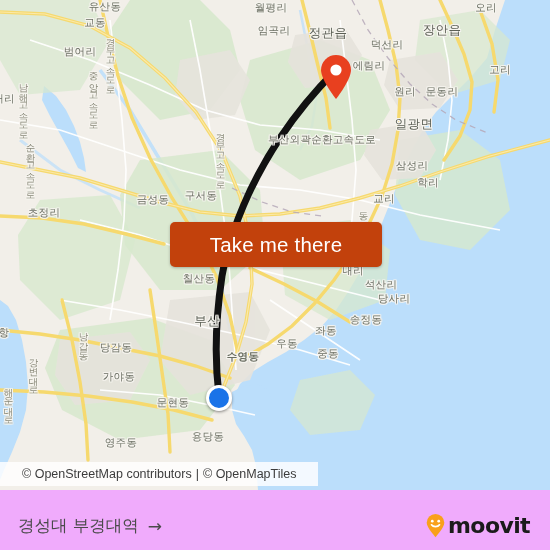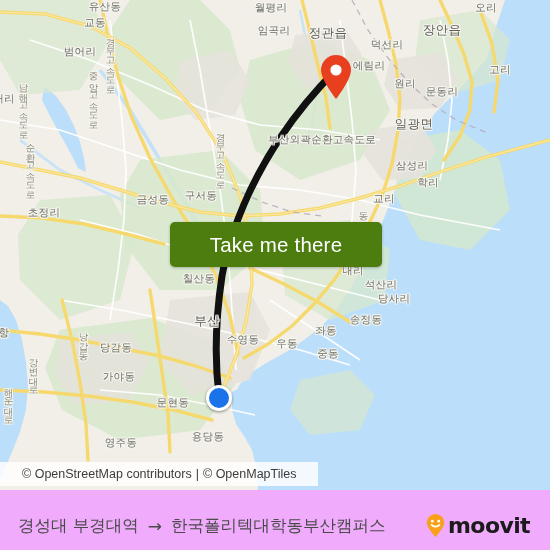--- a/index.html
+++ b/index.html
@@ -59,21 +59,21 @@
     background: #1a73e8;
     border: 3px solid #ffffff;
     box-shadow: 0 1px 3px rgba(0,0,0,.45);
   }
 
   
   #cta {
     position: absolute;
     left: 170px; top: 222px;
     width: 212px; height: 45px;
-    background: #4d7c0f;
+    background: #c2410c;
     border: none;
     border-radius: 5px;
     color: #ffffff;
     font-size: 20.5px;
     font-family: "Liberation Sans", "DejaVu Sans", sans-serif;
     letter-spacing: .2px;
     cursor: pointer;
     box-shadow: 0 1px 3px rgba(0,0,0,.25);
     display: flex; align-items: center; justify-content: center;
   }
@@ -240,39 +240,39 @@
         <div class="maplabel" style="left: 486px; top: 8px;">오리</div>
         <div class="maplabel big" style="left: 328px; top: 33px;">정관읍</div>
         <div class="maplabel big" style="left: 442px; top: 30px;">장안읍</div>
         <div class="maplabel" style="left: 105px; top: 7px;">유산동</div>
         <div class="maplabel" style="left: 274px; top: 31px;">임곡리</div>
         <div class="maplabel" style="left: 95px; top: 23px;">교동</div>
         <div class="maplabel" style="left: 387px; top: 45px;">덕선리</div>
         <div class="maplabel" style="left: 369px; top: 66px;">에림리</div>
         <div class="maplabel" style="left: 80px; top: 52px;">범어리</div>
         <div class="maplabel" style="left: 500px; top: 70px;">고리</div>
-        <div class="maplabel" style="left: 405px; top: 84px;">원리</div>
+        <div class="maplabel" style="left: 405px; top: 92px;">원리</div>
         <div class="maplabel" style="left: 442px; top: 92px;">문동리</div>
         <div class="maplabel big" style="left: 414px; top: 124px;">일광면</div>
         <div class="maplabel" style="left: 322px; top: 140px;">부산외곽순환고속도로</div>
         <div class="maplabel" style="left: 412px; top: 166px;">삼성리</div>
         <div class="maplabel" style="left: 428px; top: 183px;">학리</div>
         <div class="maplabel" style="left: 384px; top: 199px;">교리</div>
         <div class="maplabel" style="left: 201px; top: 196px;">구서동</div>
         <div class="maplabel" style="left: 153px; top: 200px;">금성동</div>
         <div class="maplabel" style="left: 44px; top: 213px;">초정리</div>
         <div class="maplabel" style="left: 340px; top: 271px; margin-left: 13px;">내리</div>
         <div class="maplabel" style="left: 381px; top: 285px;">석산리</div>
         <div class="maplabel" style="left: 394px; top: 299px;">당사리</div>
         <div class="maplabel" style="left: 199px; top: 279px;">칠산동</div>
         <div class="maplabel" style="left: 366px; top: 320px;">송정동</div>
         <div class="maplabel" style="left: 326px; top: 331px;">좌동</div>
         <div class="maplabel big" style="left: 207px; top: 321px;">부산</div>
         <div class="maplabel" style="left: 328px; top: 354px;">중동</div>
-        <div class="maplabel" style="left: 243px; top: 340px;">수영동</div>
+        <div class="maplabel" style="left: 243px; top: 357px; font-weight: bold;">수영동</div>
         <div class="maplabel" style="left: 287px; top: 344px;">우동</div>
         <div class="maplabel" style="left: 116px; top: 348px;">당감동</div>
         <div class="maplabel" style="left: 119px; top: 377px;">가야동</div>
         <div class="maplabel" style="left: 173px; top: 403px;">문현동</div>
         <div class="maplabel" style="left: 208px; top: 437px;">용당동</div>
         <div class="maplabel" style="left: 121px; top: 443px;">영주동</div>
         <div class="maplabel" style="left: 4px; top: 333px;">항</div>
         <div class="maplabel" style="left: 4px; top: 99px;">대리</div>
         <div class="maplabel road vert" style="left: 110px; top: 60px;">경부고속도로</div>
         <div class="maplabel road vert" style="left: 93px; top: 95px;">중앙고속도로</div>
@@ -300,21 +300,20 @@
       <a href="#">© OpenStreetMap contributors</a>
       <span class="sep">|</span>
       <a href="#">© OpenMapTiles</a>
     </div>
   </div>
 
   <div id="footer">
     <div id="route-caption">
       <span>경성대 부경대역</span>
       <span class="arrow">→</span>
-      <span>한국폴리텍대학동부산캠퍼스</span>
     </div>
     <div id="brand">
       <span>
         <svg viewBox="0 0 26 30" width="21" height="24" style="display:block">
           <path d="M13 29 C13 29 2 17 2 11 A11 11 0 0 1 24 11 C24 17 13 29 13 29 Z" fill="#f9a01b"></path>
           <circle cx="9" cy="9" r="1.7" fill="#ffffff"></circle>
           <circle cx="17" cy="9" r="1.7" fill="#ffffff"></circle>
           <path d="M8 13.5 C10 16.5 16 16.5 18 13.5" stroke="#ffffff" stroke-width="2.1" fill="none" stroke-linecap="round"></path>
         </svg>
       </span>

